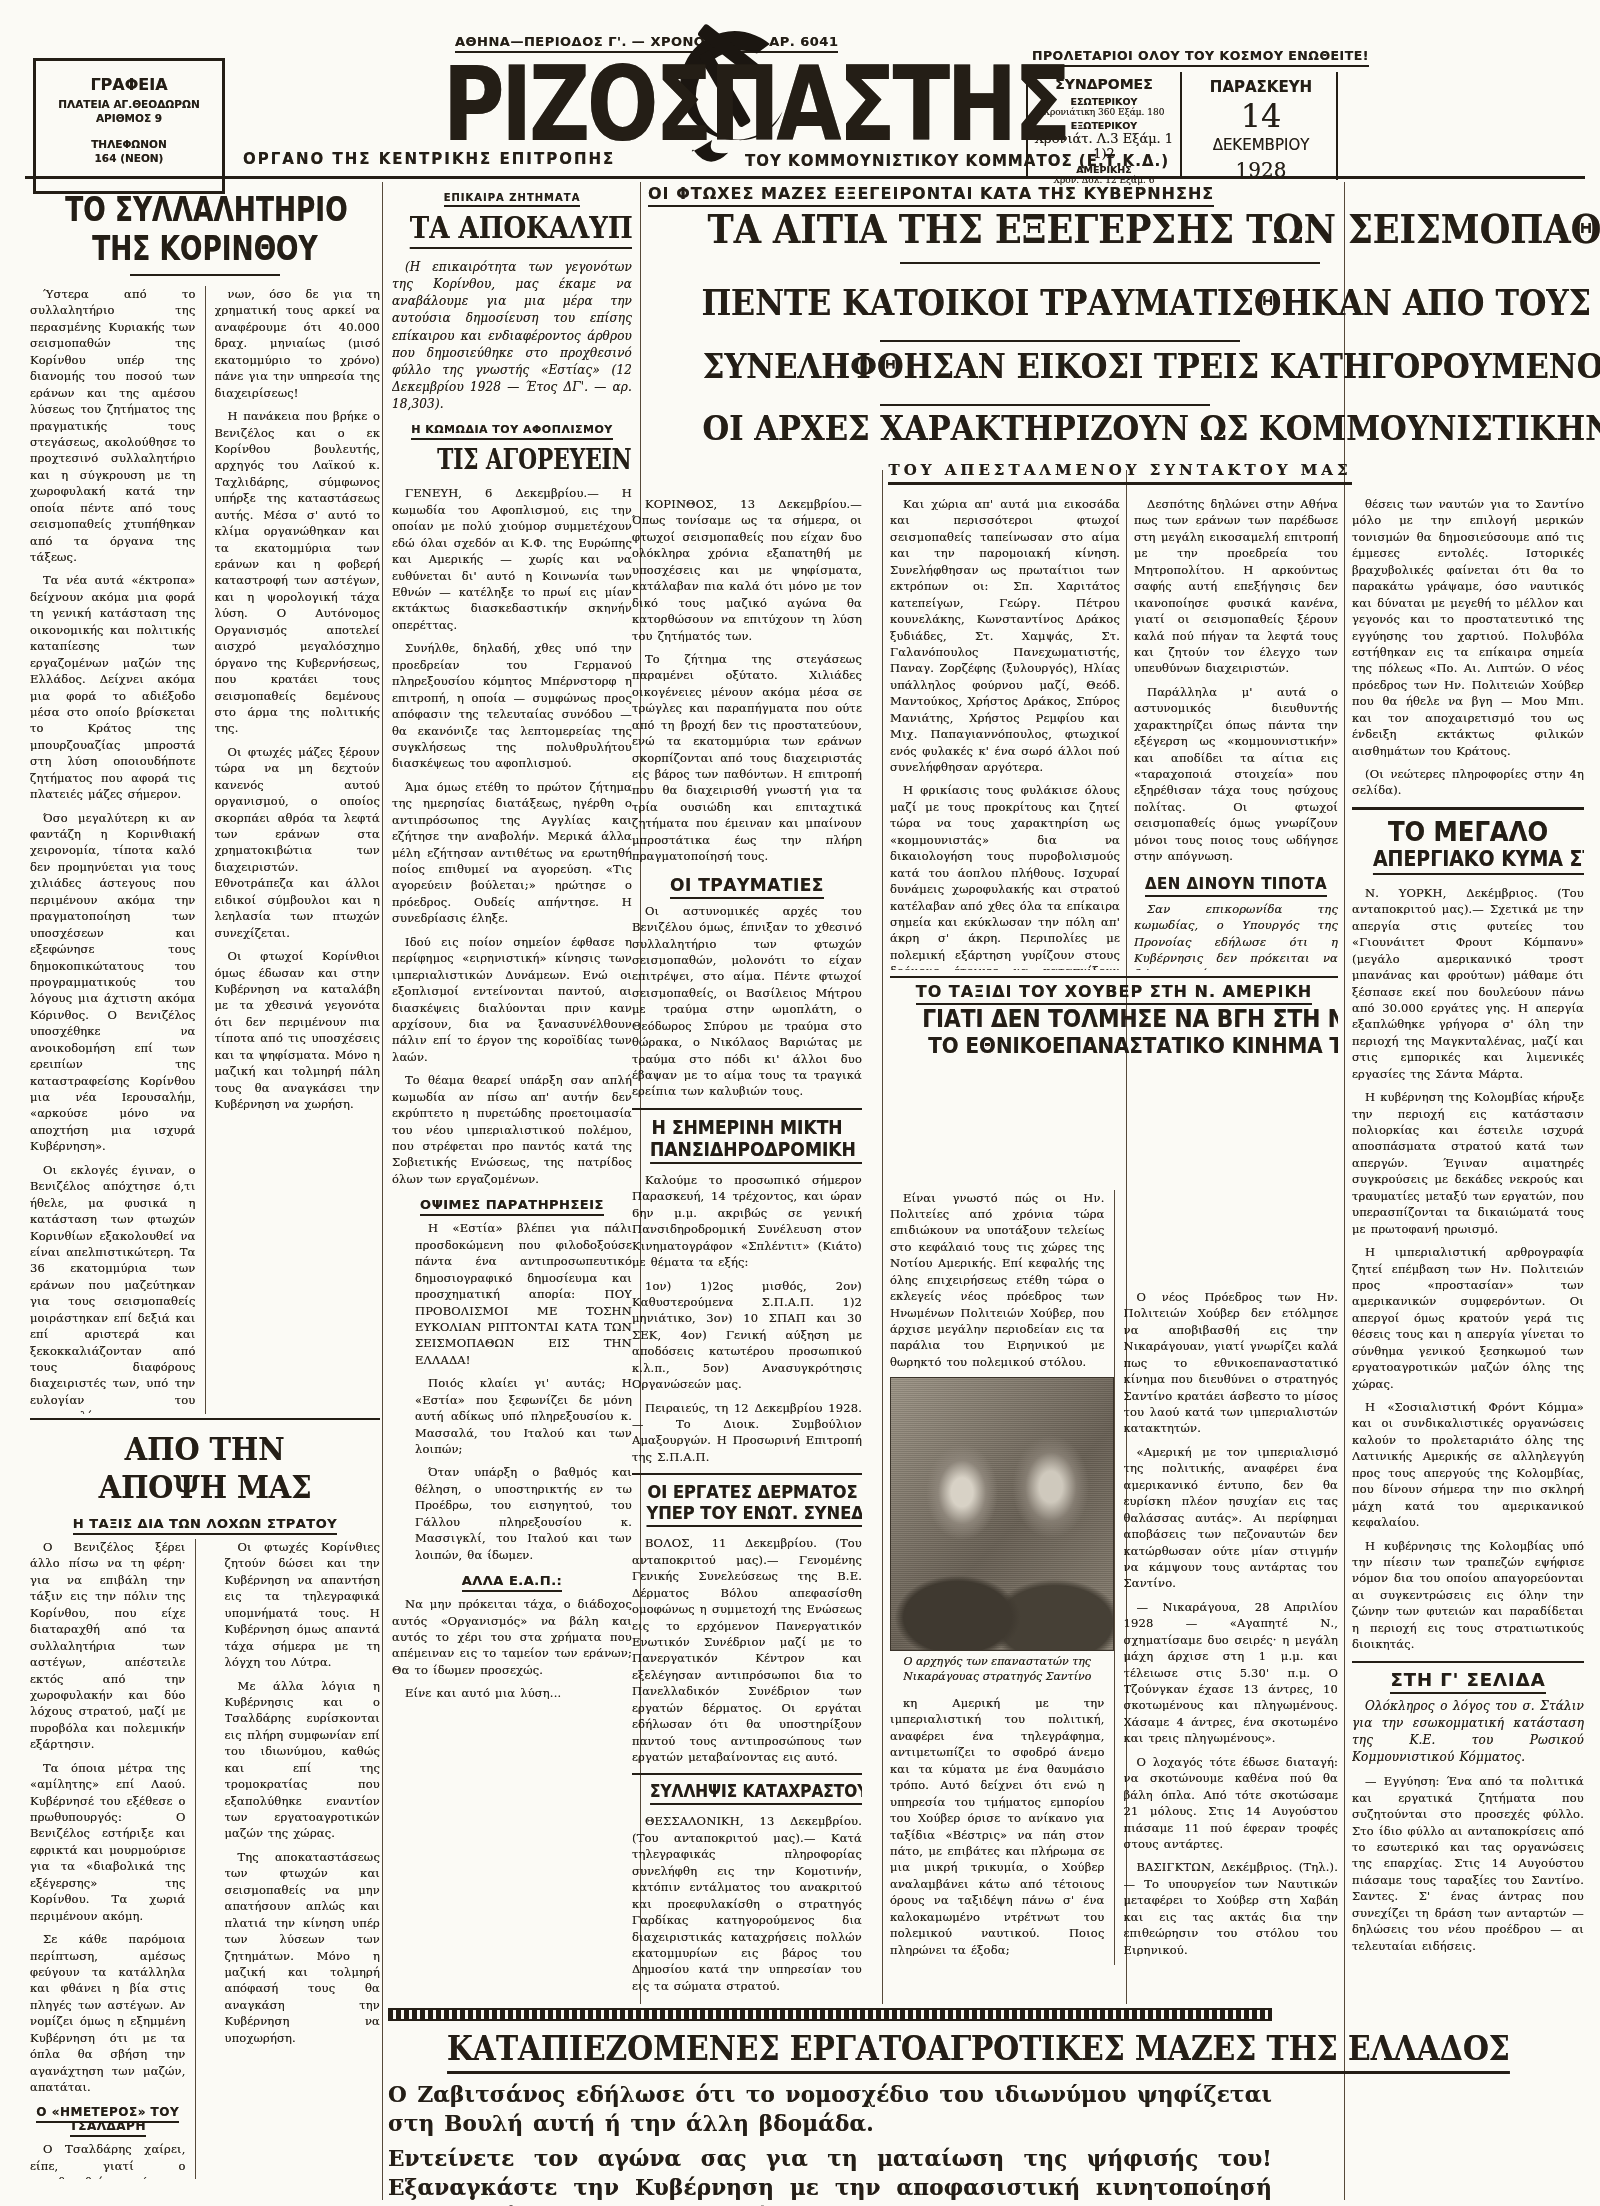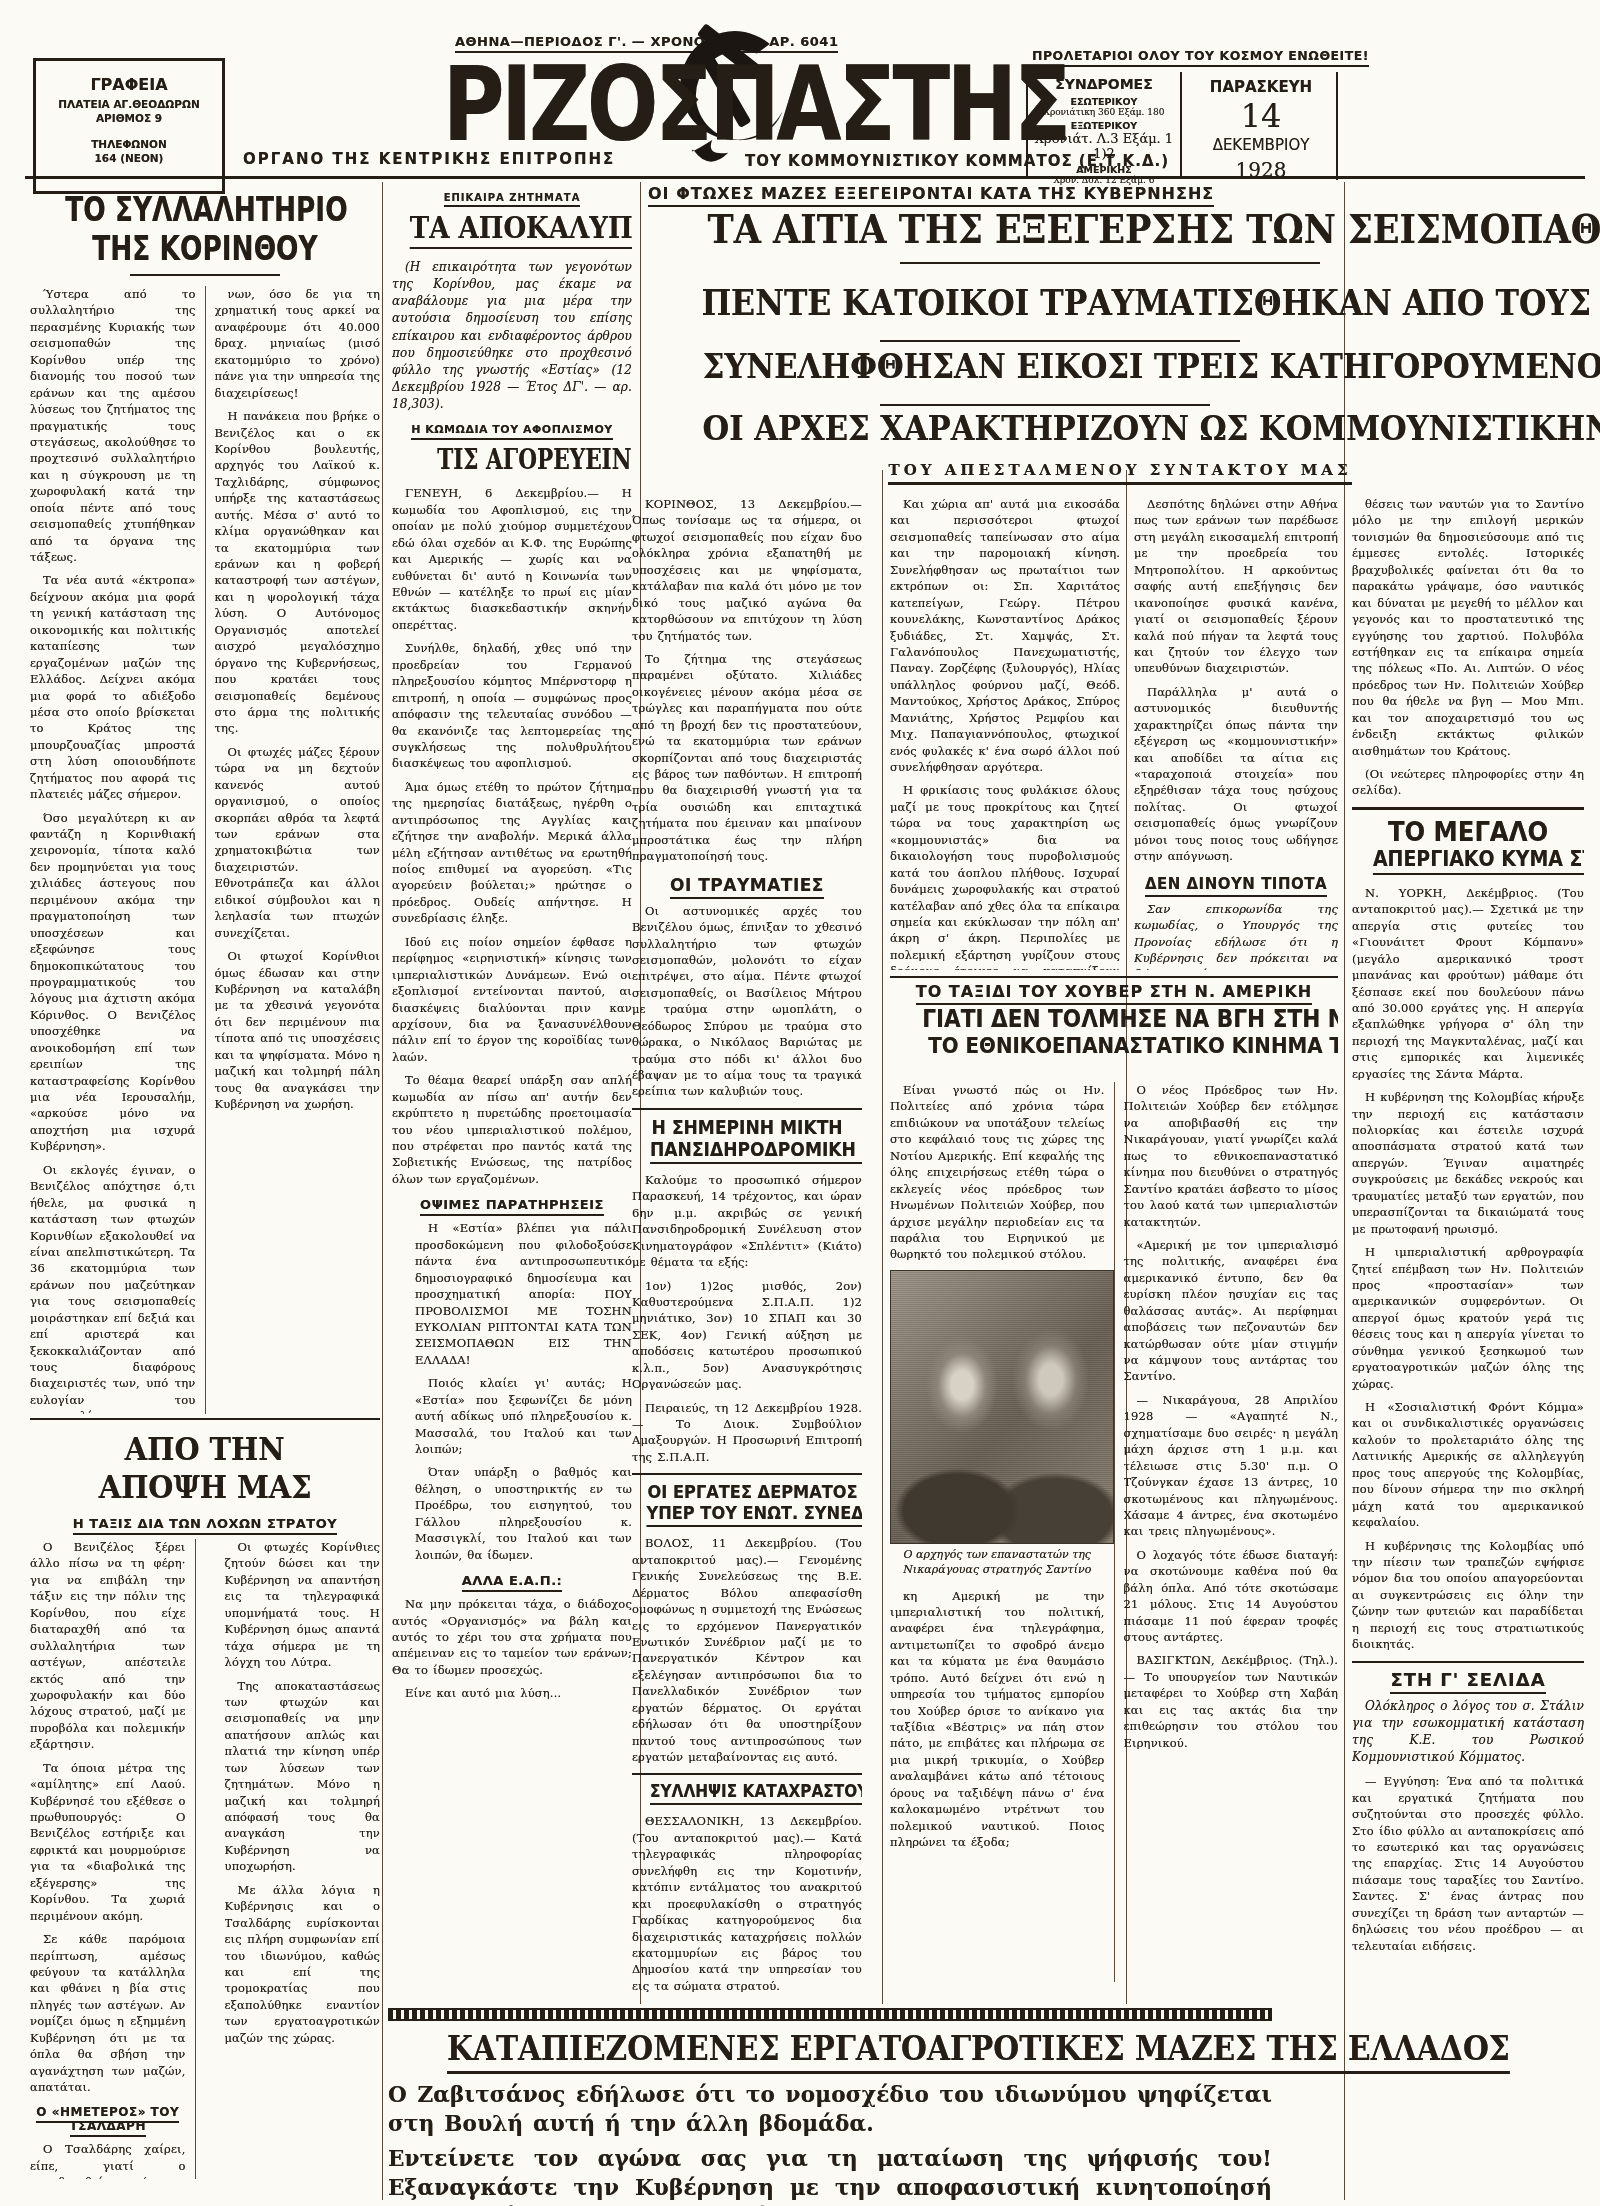--- a/index.html
+++ b/index.html
@@ -154,22 +154,22 @@
             <p>Τα όποια μέτρα της «αμίλητης» επί Λαού. Κυβέρνησέ του εξέθεσε ο πρωθυπουργός: Ο Βενιζέλος εστήριξε και εφρικτά και μουρμούρισε για τα «διαβολικά της εξέγερσης» της Κορίνθου. Τα χωριά περιμένουν ακόμη.</p>
             <p>Σε κάθε παρόμοια περίπτωση, αμέσως φεύγουν τα κατάλληλα και φθάνει η βία στις πληγές των αστέγων. Αν νομίζει όμως η εξημμένη Κυβέρνηση ότι με τα όπλα θα σβήση την αγανάχτηση των μαζών, απατάται.</p>
           </div>
         <div class="smallhead" style="font-size:12px;"><span>Ο «ΗΜΕΤΕΡΟΣ» ΤΟΥ ΤΣΑΛΔΑΡΗ</span></div>
         <div>
             <p>Ο Τσαλδάρης χαίρει, είπε, γιατί ο τοποθετηθείς υπό του Θεού, εργατικός πατήρ των Κυβερνήσεων, αποδοκίμασε τόσας επισήμως και κύρωσε μετά όλων των εξαιρετικών επιδοκιμασιών το φρόνημα του κ. Μετς. Αυτά τα «εγκώμια» ας τα κρατήση δια τον εαυτόν του.</p>
           </div>
       </div>
       <div class="c">
           <p>Οι φτωχές Κορίνθιες ζητούν δώσει και την Κυβέρνηση να απαντήση εις τα τηλεγραφικά υπομνήματά τους. Η Κυβέρνηση όμως απαντά τάχα σήμερα με τη λόγχη του Λύτρα.</p>
+          <p>Με άλλα λόγια η Κυβέρνησις και ο Τσαλδάρης ευρίσκονται εις πλήρη συμφωνίαν επί του ιδιωνύμου, καθώς και επί της τρομοκρατίας που εξαπολύθηκε εναντίον των εργατοαγροτικών μαζών της χώρας.</p>
           <p>Της αποκαταστάσεως των φτωχών και σεισμοπαθείς να μην απατήσουν απλώς και πλατιά την κίνηση υπέρ των λύσεων των ζητημάτων. Μόνο η μαζική και τολμηρή απόφασή τους θα αναγκάση την Κυβέρνηση να υποχωρήση.</p>
-          <p>Με άλλα λόγια η Κυβέρνησις και ο Τσαλδάρης ευρίσκονται εις πλήρη συμφωνίαν επί του ιδιωνύμου, καθώς και επί της τρομοκρατίας που εξαπολύθηκε εναντίον των εργατοαγροτικών μαζών της χώρας.</p>
         </div>
     </div>
   </div>
 
   <div class="abs colbox bodytxt" style="left:392px;top:186px;width:240px;height:1815px;">
     <div class="center">
       <span class="sans b uline" style="font-size:10px;letter-spacing:1px;">ΕΠΙΚΑΙΡΑ ΖΗΤΗΜΑΤΑ</span>
     </div>
     <div class="center" style="margin-top:6px;">
       <span class="b sx9 uline" style="font-size:29px;">ΤΑ ΑΠΟΚΑΛΥΠΤΗΡΙΑ</span>
@@ -257,21 +257,21 @@
   <div class="abs colbox" style="left:890px;top:976px;width:448px;height:1028px;">
     <div style="border-top:2px solid #241e16;padding-top:4px;" class="center">
       <span class="sans b uline" style="font-size:16px;letter-spacing:1px;">ΤΟ ΤΑΞΙΔΙ ΤΟΥ ΧΟΥΒΕΡ ΣΤΗ Ν. ΑΜΕΡΙΚΗ</span>
     </div>
     <div class="center" style="margin-top:4px;">
       <span class="sans b sx9" style="font-size:24px;">ΓΙΑΤΙ ΔΕΝ ΤΟΛΜΗΣΕ ΝΑ ΒΓΗ ΣΤΗ ΝΝΙΚΑΡΑΓΟΥΑ</span>
     </div>
     <div class="center">
       <span class="sans b sx9" style="font-size:22px;">ΤΟ ΕΘΝΙΚΟΕΠΑΝΑΣΤΑΤΙΚΟ ΚΙΝΗΜΑ ΤΟΥ ΣΤΡΑΤΗΓΟΥ ΣΑΝΤΙΝΟ</span>
     </div>
-    <div class="cols2 bodytxt" style="margin-top:24px;height:900px;">
+    <div class="cols2 bodytxt" style="margin-top:7px;height:900px;align-items:flex-end;">
       <div class="c first">
         <div>
             <p>Είναι γνωστό πώς οι Ην. Πολιτείες από χρόνια τώρα επιδιώκουν να υποτάξουν τελείως στο κεφάλαιό τους τις χώρες της Νοτίου Αμερικής. Επί κεφαλής της όλης επιχειρήσεως ετέθη τώρα ο εκλεγείς νέος πρόεδρος των Ηνωμένων Πολιτειών Χούβερ, που άρχισε μεγάλην περιοδείαν εις τα παράλια του Ειρηνικού με θωρηκτό του πολεμικού στόλου.</p>
           </div>
         <div class="photo"></div>
         <div class="caption">Ο αρχηγός των επαναστατών της Νικαράγουας στρατηγός Σαντίνο</div>
         <div>
             <p>κη Αμερική με την ιμπεριαλιστική του πολιτική, αναφέρει ένα τηλεγράφημα, αντιμετωπίζει το σφοδρό άνεμο και τα κύματα με ένα θαυμάσιο τρόπο. Αυτό δείχνει ότι ενώ η υπηρεσία του τμήματος εμπορίου του Χούβερ όρισε το ανίκανο για ταξίδια «Βέστρις» να πάη στον πάτο, με επιβάτες και πλήρωμα σε μια μικρή τρικυμία, ο Χούβερ αναλαμβάνει κάτω από τέτοιους όρους να ταξιδέψη πάνω σ' ένα καλοκαμωμένο ντρέτνωτ του πολεμικού ναυτικού. Ποιος πληρώνει τα έξοδα;</p>
           </div>
       </div>

